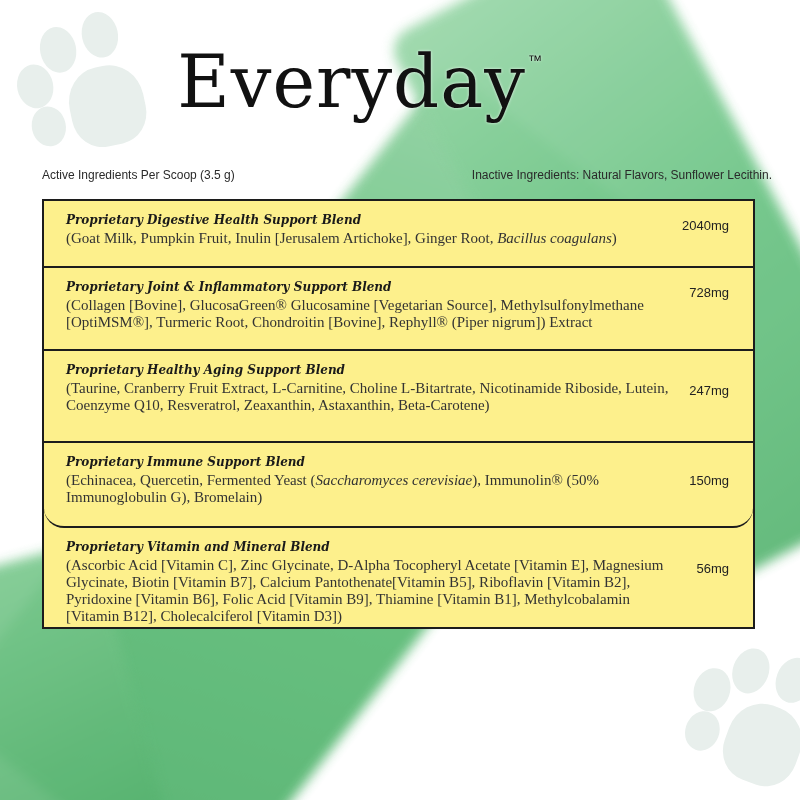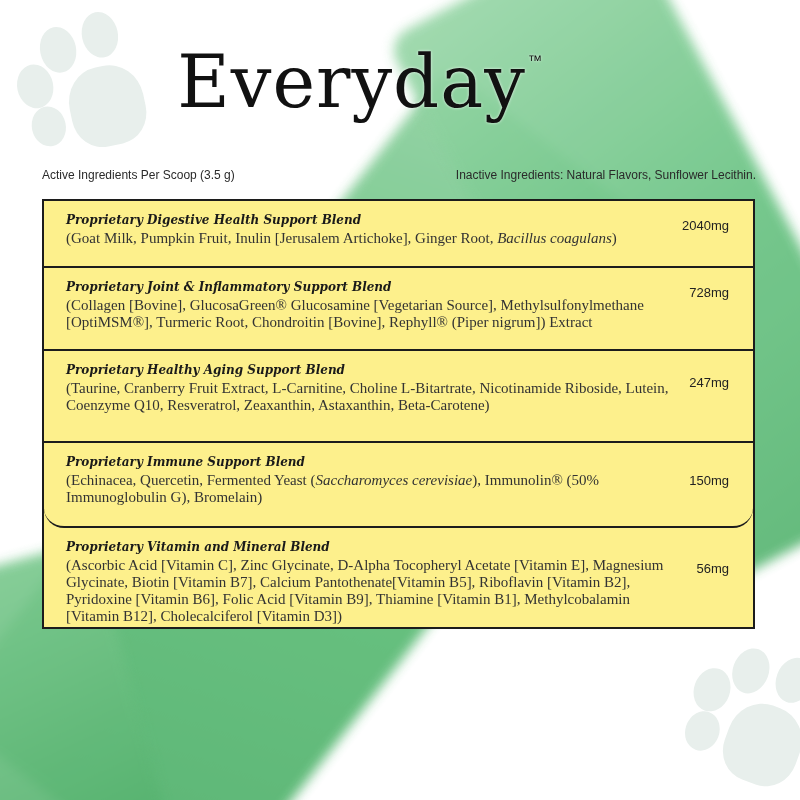--- a/index.html
+++ b/index.html
@@ -93,21 +93,21 @@
     }
     .subline {
       position: absolute;
       top: 168px;
       font-family: "Liberation Sans", sans-serif;
       font-size: 12px;
       color: #2a2a2a;
       z-index: 2;
     }
     .subline.left { left: 42px; }
-    .subline.right { right: 44px; }
+    .subline.right { right: 28px; }
 
     .panel {
       position: absolute;
       left: 42px;
       top: 199px;
       width: 713px;
       border: 2px solid #1c1c1c;
       background: #fdf08c;
       z-index: 2;
       box-sizing: border-box;
@@ -141,21 +141,21 @@
       font-size: 13px;
       color: #222222;
     }
     .row-0 { height: 67px; }
     .row-0 .amount { top: 17px; }
     .row-1 { height: 83px; }
     .row-1 .amount { top: 17px; }
     .row-2 { height: 85px; }
     .row-2 .amount { top: 37px; }
     .row-3 { height: 92px; }
-    .row-3 .amount { top: 24px; text-align: right; }
+    .row-3 .amount { top: 32px; text-align: right; }
     .row-4 { height: 85px; border-radius: 20px; }
     .row-4 .amount { top: 30px; }
     .row-5 { height: 99px; }
     .row-5 .amount { top: 33px; }
   </style>
 </head>
 <body>
 
 <div class="stage">
 

